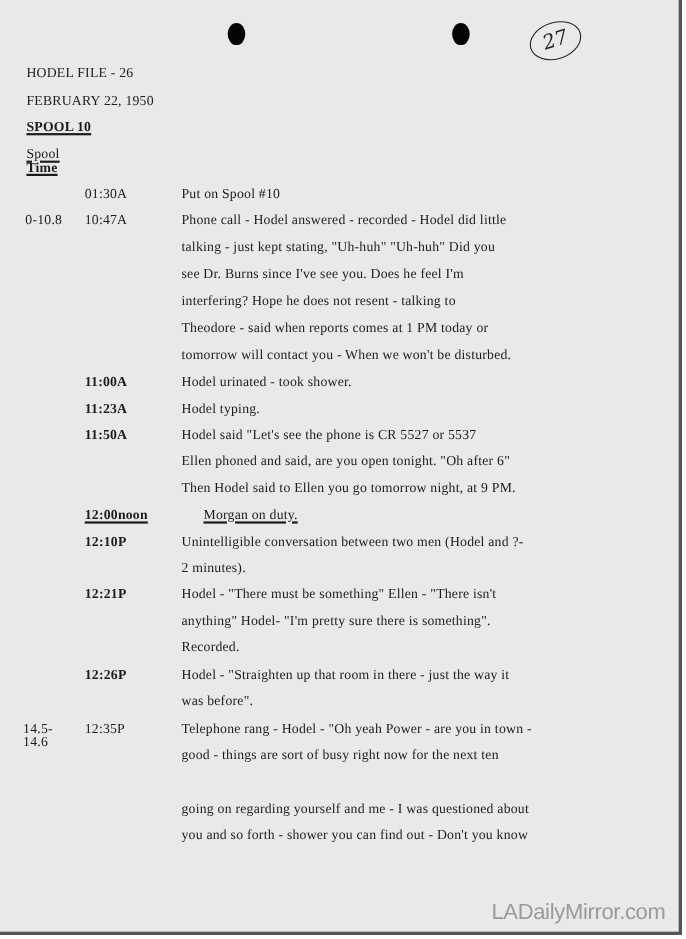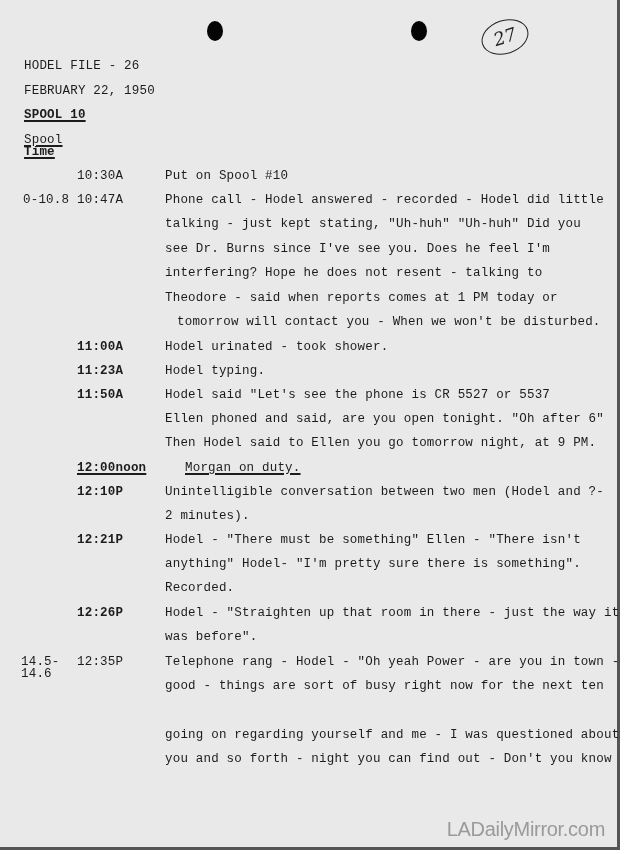--- a/index.html
+++ b/index.html
@@ -23,20 +23,21 @@
   .page-num {
     position: absolute; left: 481px; top: 20px; width: 46px; height: 32px;
     border: 1.2px solid #222; border-radius: 50%;
     transform: rotate(-18deg);
     font-family: "DejaVu Serif", serif; font-style: italic;
     font-size: 18px; color: #222; text-align: center; line-height: 32px;
   }
   .t {
     position: absolute; font-size: 12.5px; color: #1c1c1c; white-space: nowrap;
     letter-spacing: 0.2px;
+    font-family: Liberation Serif, serif;
   }
   .u { text-decoration: underline; text-decoration-thickness: 1.5px; text-underline-offset: 2px; }
   .b { font-weight: bold; }
   .watermark {
     position: absolute; right: 12px; bottom: 6px;
     font-family: "Liberation Sans", sans-serif; font-size: 20px; color: #9a9a9a;
     letter-spacing: -0.3px;
   }
 </style>
 </head>
@@ -46,31 +47,31 @@
   <div class="hole" style="left:207px;top:21px;"></div>
   <div class="hole" style="left:411px;top:21px;"></div>
   <div class="page-num">27</div>
 
   <div class="t" style="left:24px;top:59px;">HODEL FILE - 26</div>
   <div class="t" style="left:24px;top:84px;">FEBRUARY 22, 1950</div>
   <div class="t u b" style="left:24px;top:108px;">SPOOL 10</div>
   <div class="t u" style="left:24px;top:133px;">Spool</div>
   <div class="t u b" style="left:24px;top:145px;">Time</div>
 
-  <div class="t" style="left:77px;top:169px;">10:30A</div>
+  <div class="t" style="left:77px;top:169px;">01:30A</div>
   <div class="t" style="left:165px;top:169px;">Put on Spool #10</div>
 
   <div class="t" style="left:23px;top:193px;">0-10.8</div>
   <div class="t" style="left:77px;top:193px;">10:47A</div>
   <div class="t" style="left:165px;top:193px;">Phone call - Hodel answered - recorded - Hodel did little</div>
   <div class="t" style="left:165px;top:217px;">talking - just kept stating, "Uh-huh"  "Uh-huh"  Did you</div>
   <div class="t" style="left:165px;top:242px;">see Dr. Burns since I've see you.  Does he feel I'm</div>
   <div class="t" style="left:165px;top:266px;">interfering?  Hope he does not resent - talking to</div>
   <div class="t" style="left:165px;top:291px;">Theodore - said when reports comes at 1 PM today or</div>
-  <div class="t" style="left:165px;top:315px;margin-left:12px;">tomorrow will contact you - When we won't be disturbed.</div>
+  <div class="t" style="left:165px;top:315px;">tomorrow will contact you - When we won't be disturbed.</div>
 
   <div class="t b" style="left:77px;top:340px;">11:00A</div>
   <div class="t" style="left:165px;top:340px;">Hodel urinated - took shower.</div>
 
   <div class="t b" style="left:77px;top:364px;">11:23A</div>
   <div class="t" style="left:165px;top:364px;">Hodel typing.</div>
 
   <div class="t b" style="left:77px;top:388px;">11:50A</div>
   <div class="t" style="left:165px;top:388px;">Hodel said "Let's see the phone is CR 5527 or 5537</div>
   <div class="t" style="left:165px;top:412px;">Ellen phoned and said, are you open tonight.  "Oh after 6"</div>
@@ -91,16 +92,16 @@
   <div class="t b" style="left:77px;top:606px;">12:26P</div>
   <div class="t" style="left:165px;top:606px;">Hodel - "Straighten up that room in there - just the way it</div>
   <div class="t" style="left:165px;top:630px;">was before".</div>
 
   <div class="t" style="left:21px;top:655px;">14.5-</div>
   <div class="t" style="left:21px;top:667px;">14.6</div>
   <div class="t" style="left:77px;top:655px;">12:35P</div>
   <div class="t" style="left:165px;top:655px;">Telephone rang - Hodel - "Oh yeah Power - are you in town -</div>
   <div class="t" style="left:165px;top:679px;">good - things are sort of busy right now for the next ten</div>
   <div class="t" style="left:165px;top:728px;">going on regarding yourself and me - I was questioned about</div>
-  <div class="t" style="left:165px;top:752px;">you and so forth - night you can find out - Don't you know</div>
+  <div class="t" style="left:165px;top:752px;">you and so forth - shower you can find out - Don't you know</div>
 
   <div class="watermark">LADailyMirror.com</div>
 </div>
 
 </body></html>

